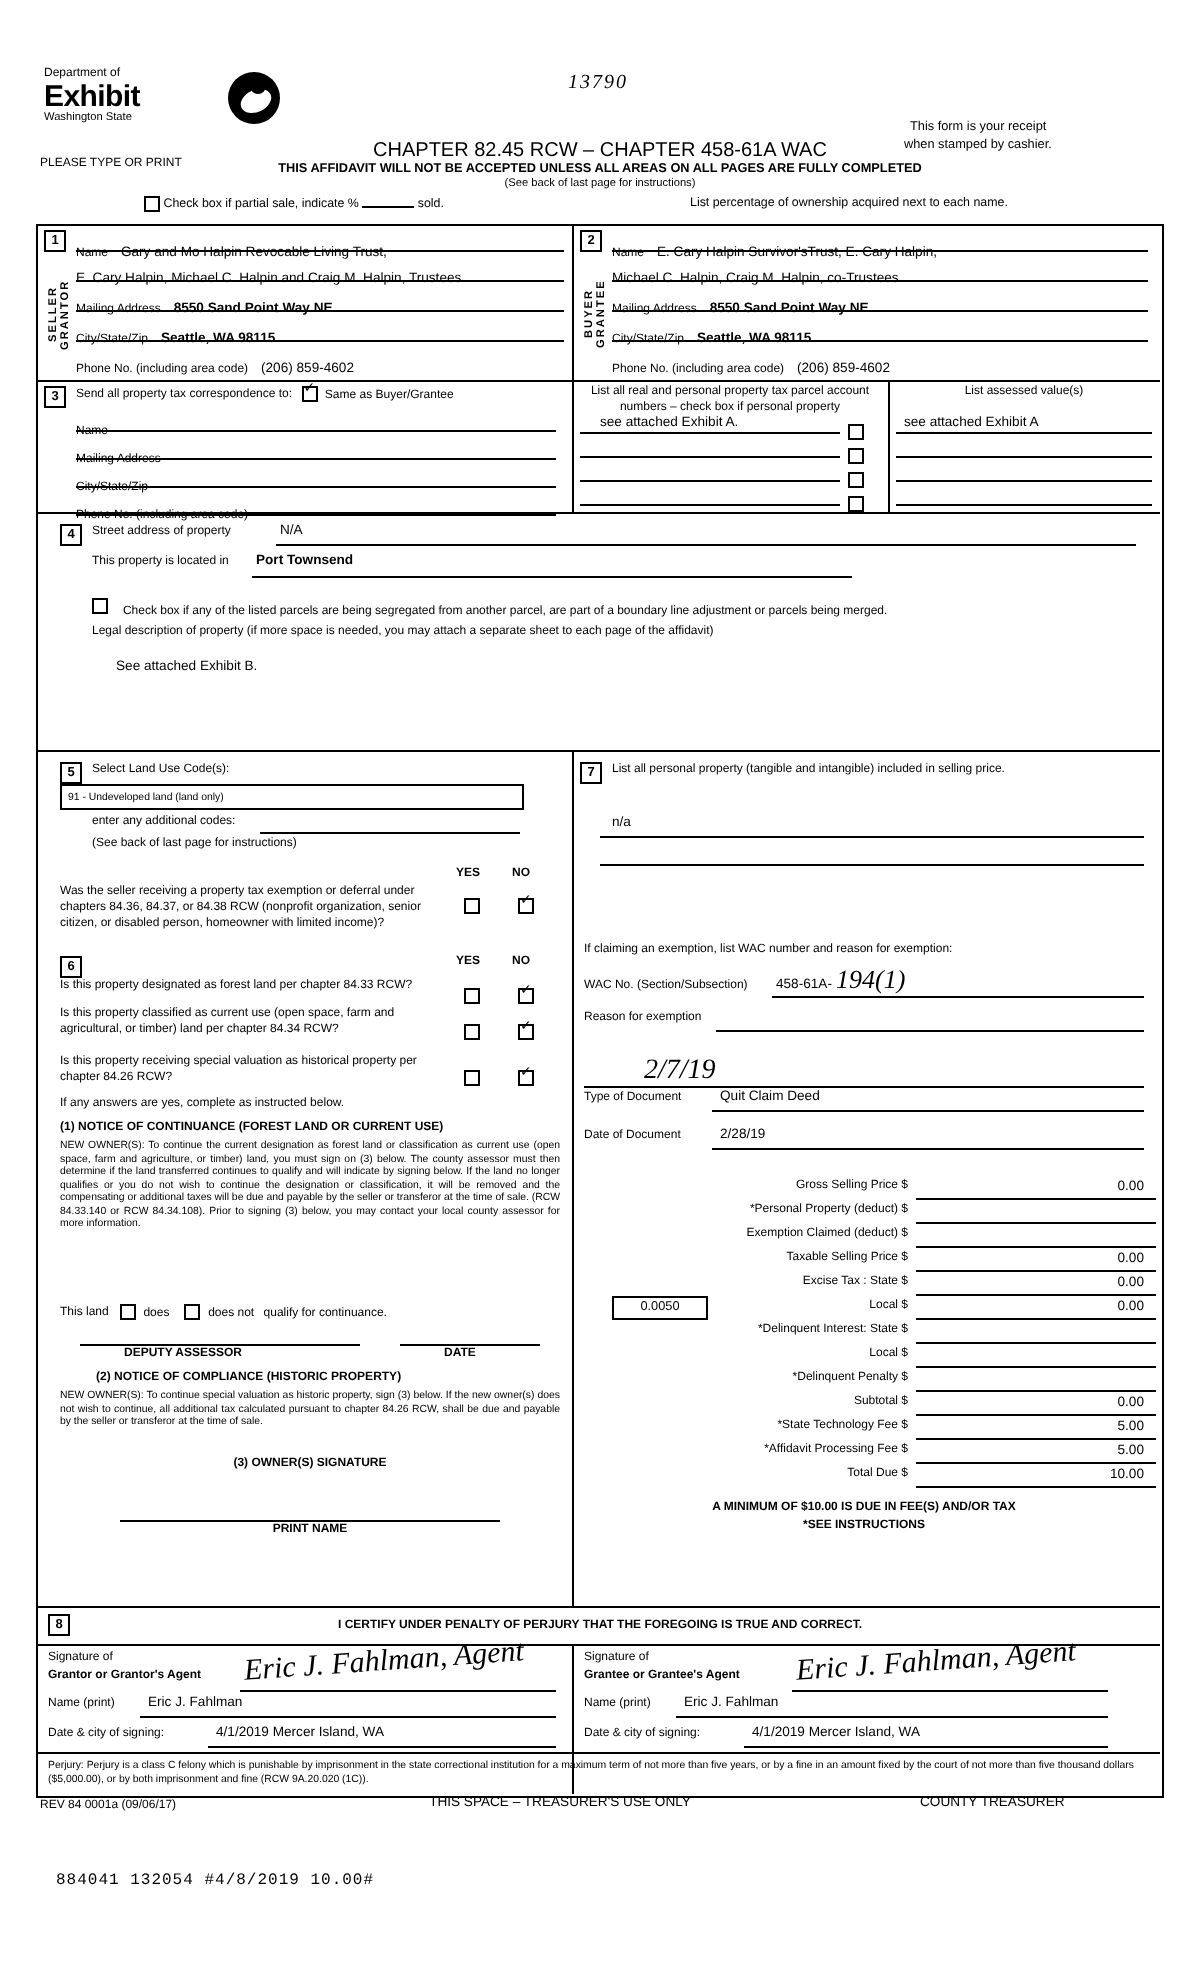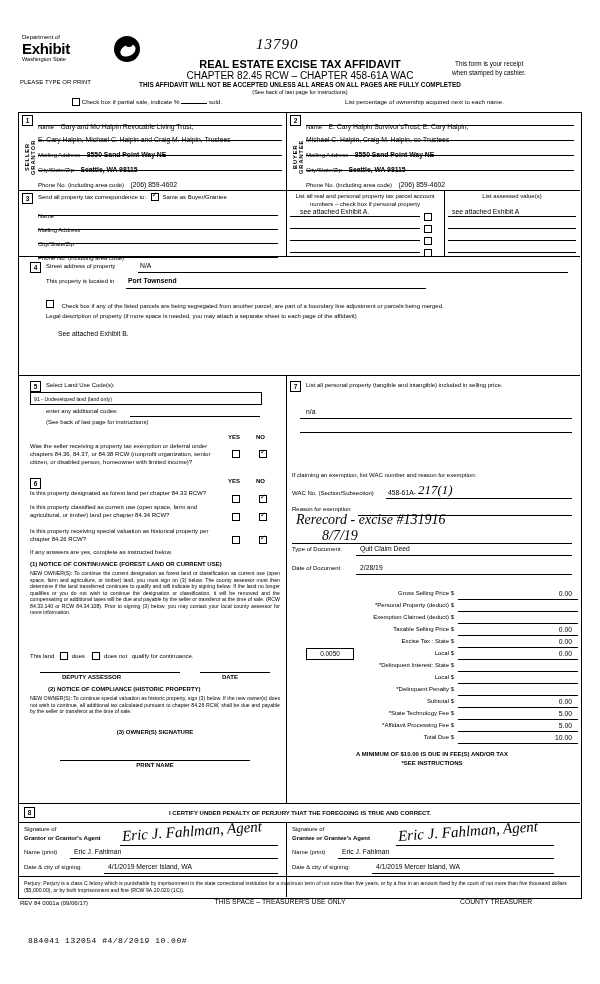--- a/index.html
+++ b/index.html
@@ -33,23 +33,22 @@
   <div class="abs" style="left:22px;top:30px;width:150px;">
     <div class="abs" style="left:0;top:4px;font-size:6px;">Department of</div>
     <div class="abs" style="left:0;top:10px;font-size:15px;font-weight:bold;letter-spacing:-.3px;">Exhibit</div>
     <div class="abs" style="left:0;top:26px;font-size:5.6px;">Washington State</div>
     <div class="abs" style="left:92px;top:6px;width:26px;height:26px;border-radius:50%;background:#000;">
       <div style="position:absolute;left:6px;top:9px;width:16px;height:11px;border-radius:50%;background:#fff;transform:rotate(-25deg);"></div>
       <div style="position:absolute;left:11px;top:3px;width:8px;height:8px;border-radius:50%;background:#000;"></div>
     </div>
   </div>
 
-  <div class="abs hand" style="left:256px;top:36px;font-size:15px;letter-spacing:1px;">13790</div>
-
-  <div class="abs b ctr" style="left:120px;top:58px;width:360px;font-size:11px;">REAL ESTATE EXCISE TAX AFFIDAVIT</div>
+  <div class="abs hand" style="left:284px;top:36px;font-size:10px;letter-spacing:1px;">13790</div>
+
   <div class="abs ctr" style="left:120px;top:70px;width:360px;font-size:10px;">CHAPTER 82.45 RCW – CHAPTER 458-61A WAC</div>
   <div class="abs b ctr" style="left:60px;top:81px;width:480px;font-size:6.4px;">THIS AFFIDAVIT WILL NOT BE ACCEPTED UNLESS ALL AREAS ON ALL PAGES ARE FULLY COMPLETED</div>
   <div class="abs ctr" style="left:120px;top:89px;width:360px;font-size:5.6px;">(See back of last page for instructions)</div>
 
   <div class="abs" style="left:20px;top:79px;font-size:6px;">PLEASE TYPE OR PRINT</div>
   <div class="abs" style="left:455px;top:60px;font-size:6.4px;">This form is your receipt</div>
   <div class="abs" style="left:452px;top:69px;font-size:6.4px;">when stamped by cashier.</div>
 
   <div class="abs" style="left:72px;top:98px;font-size:6.2px;">
     <span class="chk"></span>
@@ -241,26 +240,25 @@
 
   <div class="abs num" style="left:290px;top:381px;">7</div>
   <div class="abs xs" style="left:306px;top:382px;width:266px;">List all  personal property (tangible and intangible) included in selling price.</div>
   <div class="abs sm" style="left:306px;top:408px;">n/a</div>
   <div class="abs" style="left:300px;top:418px;width:272px;border-bottom:.7px solid #000;"></div>
   <div class="abs" style="left:300px;top:432px;width:272px;border-bottom:.7px solid #000;"></div>
 
   <div class="abs xs" style="left:292px;top:472px;width:280px;">If claiming an exemption, list WAC number and reason for exemption:</div>
   <div class="abs xs" style="left:292px;top:490px;">WAC No. (Section/Subsection)</div>
   <div class="abs sm" style="left:388px;top:489px;">458-61A-</div>
-  <div class="abs hand" style="left:418px;top:482px;font-size:13px;">217(1)</div>
+  <div class="abs hand" style="left:418px;top:482px;font-size:13px;">194(1)</div>
   <div class="abs" style="left:386px;top:498px;width:186px;border-bottom:.7px solid #000;"></div>
 
   <div class="abs xs" style="left:292px;top:506px;">Reason for exemption</div>
-  <div class="abs hand" style="left:296px;top:512px;font-size:14px;">Rerecord - excise #131916</div>
-  <div class="abs hand" style="left:322px;top:528px;font-size:14px;">8/7/19</div>
+  <div class="abs hand" style="left:322px;top:528px;font-size:14px;">2/7/19</div>
   <div class="abs" style="left:358px;top:515px;width:214px;border-bottom:.7px solid #000;"></div>
   <div class="abs" style="left:292px;top:543px;width:280px;border-bottom:.7px solid #000;"></div>
 
   <div class="abs xs" style="left:292px;top:546px;">Type of Document</div>
   <div class="abs sm" style="left:360px;top:545px;">Quit Claim Deed</div>
   <div class="abs" style="left:356px;top:555px;width:216px;border-bottom:.7px solid #000;"></div>
 
   <div class="abs xs" style="left:292px;top:565px;">Date of Document</div>
   <div class="abs sm" style="left:360px;top:564px;">2/28/19</div>
   <div class="abs" style="left:356px;top:574px;width:216px;border-bottom:.7px solid #000;"></div>

